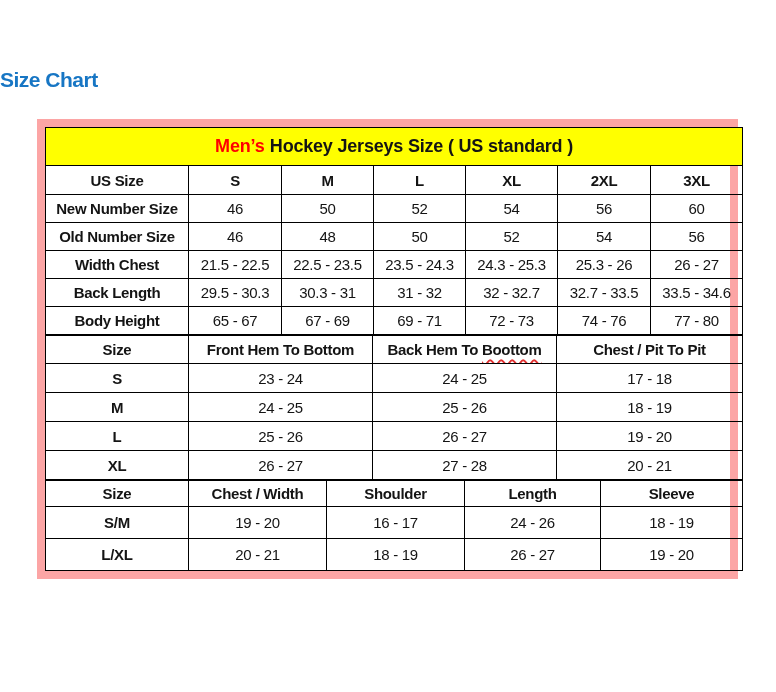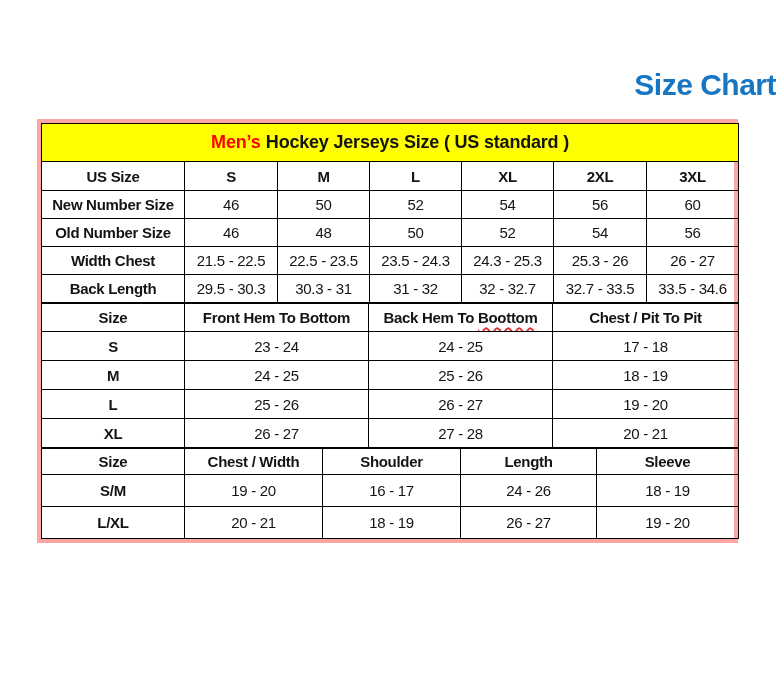--- a/index.html
+++ b/index.html
@@ -11,33 +11,33 @@
     font-family: "Liberation Sans", sans-serif;
     color: #141414;
     position: relative;
     overflow: hidden;
   }
   .page-title {
     position: absolute;
     top: 68px;
     left: 0;
     width: 776px;
-    text-align: right;
-    font-size: 30px;
+    text-align: left;
+    font-size: 21px;
     font-weight: bold;
     color: #1776C4;
     letter-spacing: -0.5px;
   }
   .chart-wrap {
     position: absolute;
     left: 37px;
     top: 119px;
     width: 701px;
     box-sizing: border-box;
-    border: 4px solid #fca5a5;
+    border: 8px solid #fca5a5;
     background: #ffffff;
   }
   table {
     width: 100%;
     border-collapse: collapse;
     table-layout: fixed;
   }
   td, th {
     border: 1px solid #000000;
     text-align: center;
@@ -135,20 +135,29 @@
         <td>26 - 27</td>
       </tr>
       <tr class="data">
         <th>Back Length</th>
         <td>29.5 - 30.3</td>
         <td>30.3 - 31</td>
         <td>31 - 32</td>
         <td>32 - 32.7</td>
         <td>32.7 - 33.5</td>
         <td>33.5 - 34.6</td>
+      </tr>
+      <tr class="data">
+        <th>Body Height</th>
+        <td>65 - 67</td>
+        <td>67 - 69</td>
+        <td>69 - 71</td>
+        <td>72 - 73</td>
+        <td>74 - 76</td>
+        <td>77 - 80</td>
       </tr>
     </tbody>
   </table>
 
   <table class="womens">
     <colgroup>
       <col style="width:143px">
         <col style="width:184px">
         <col style="width:184px">
         <col style="width:186px">

